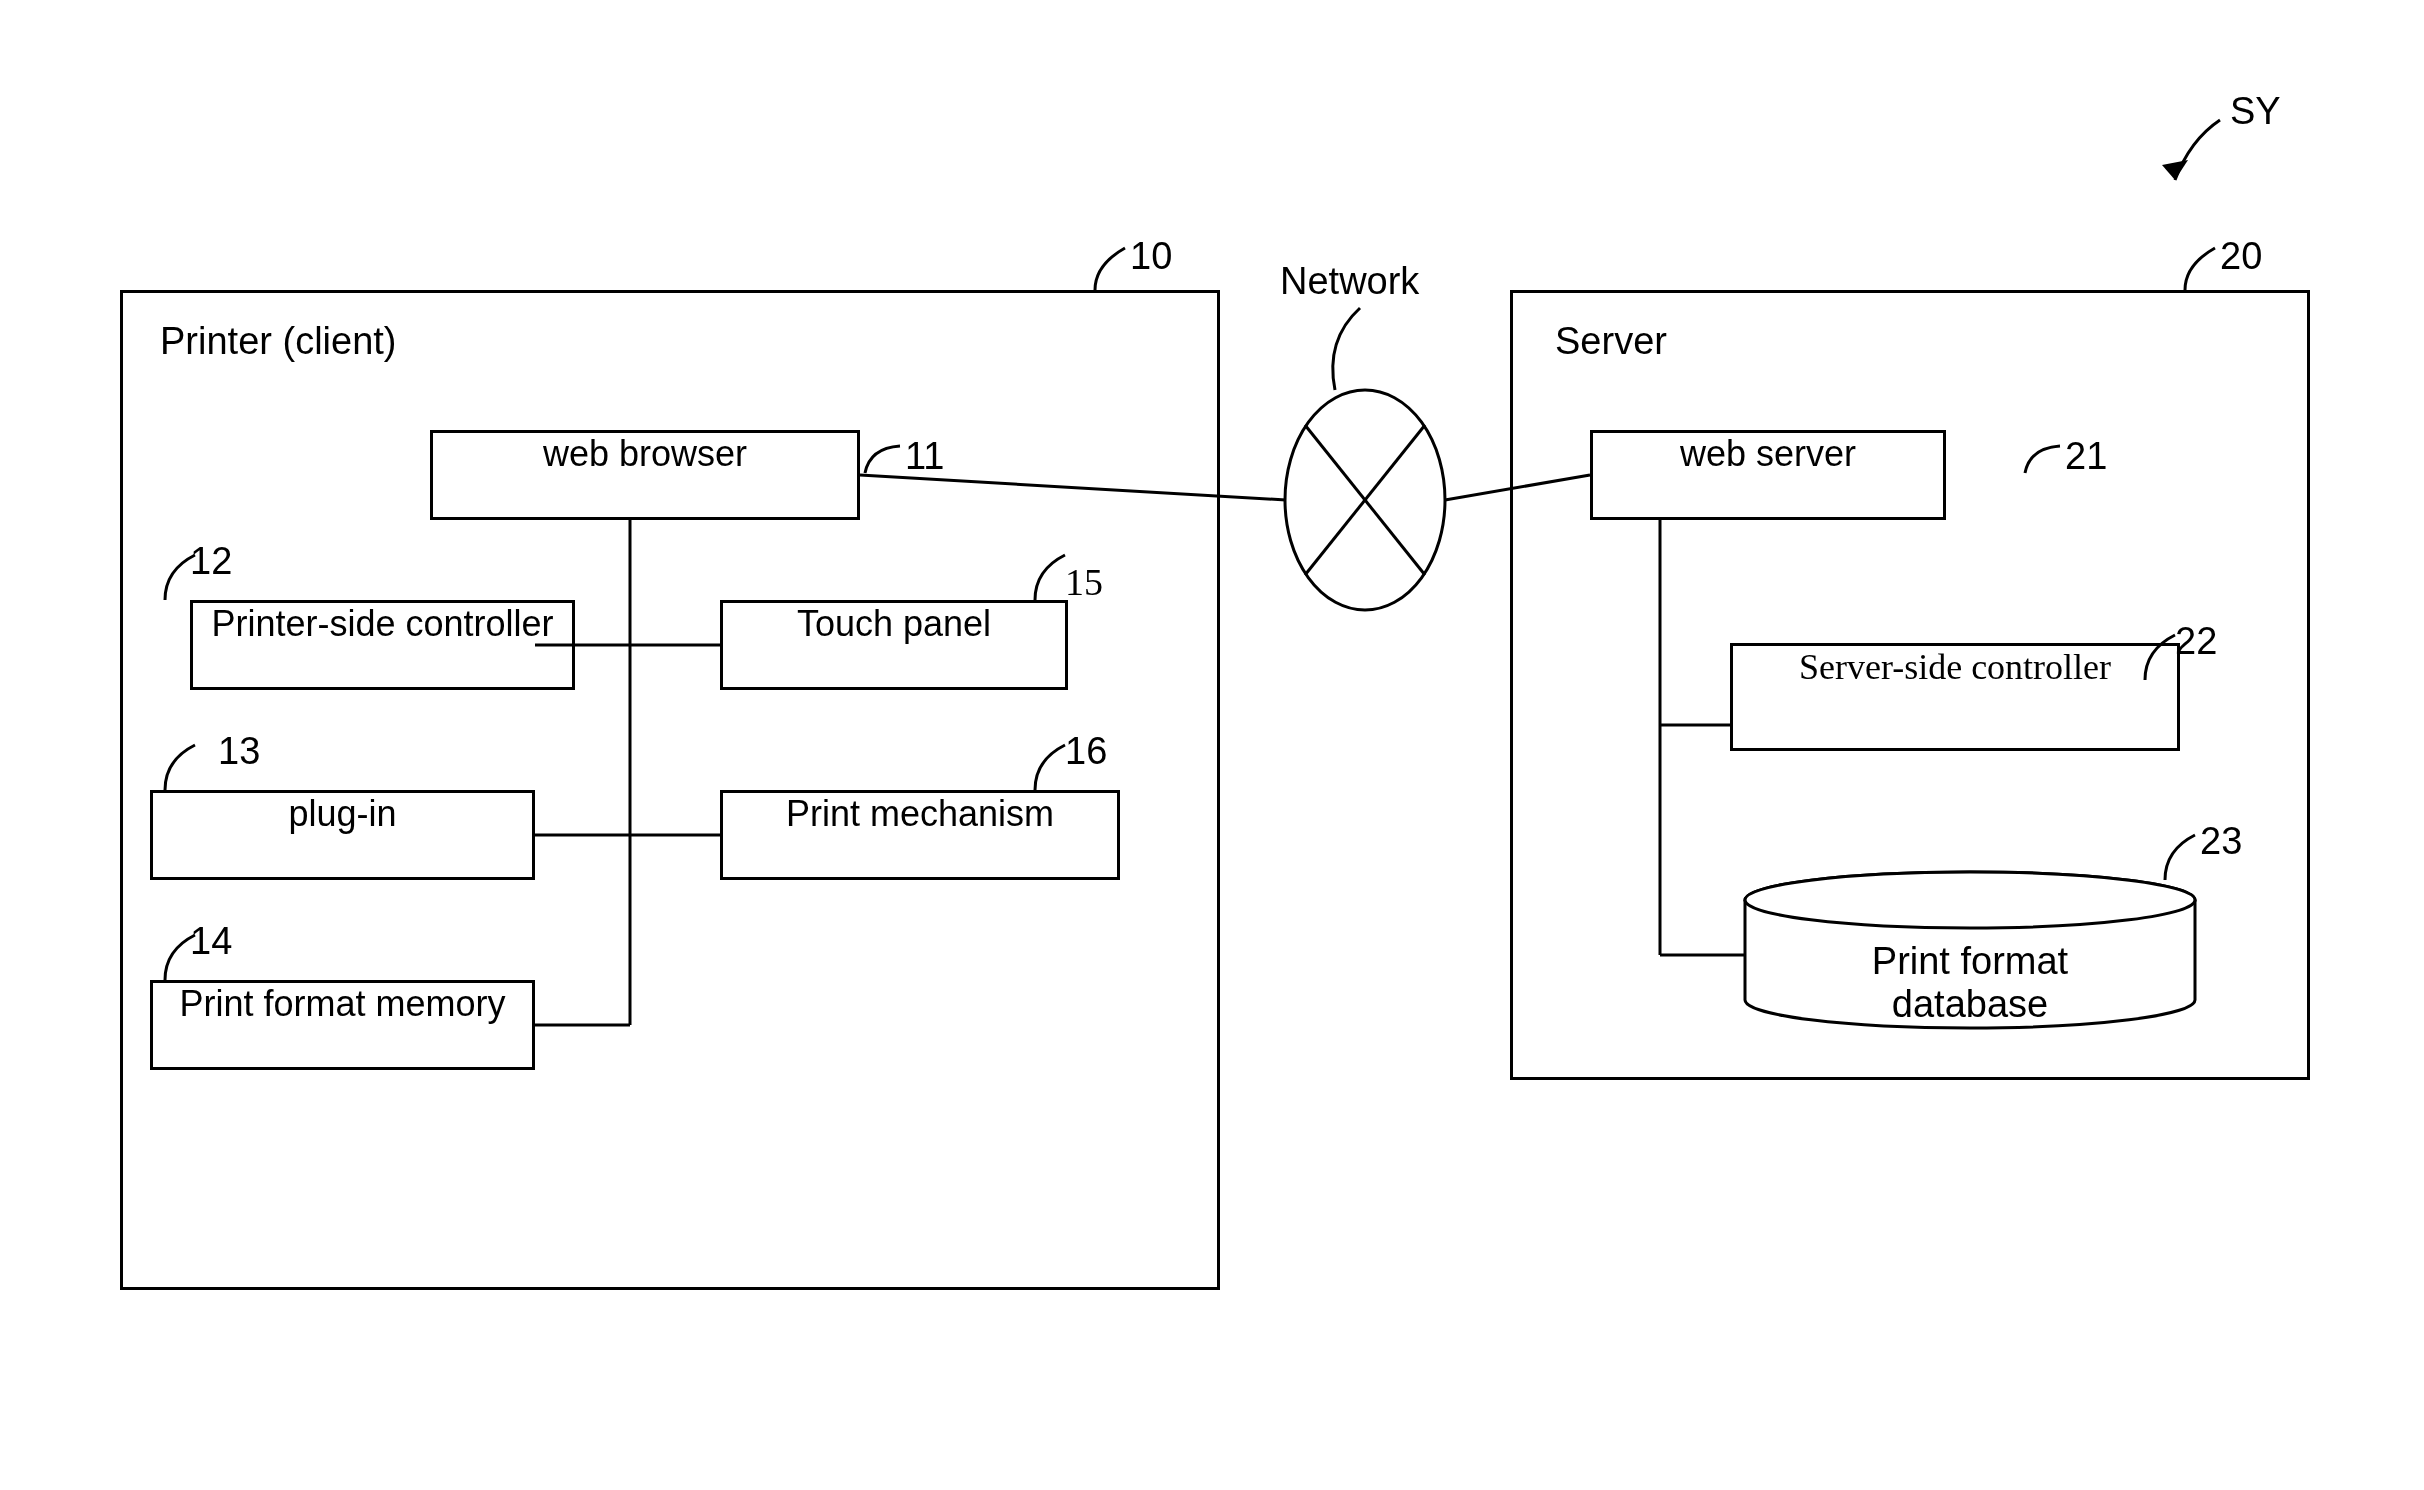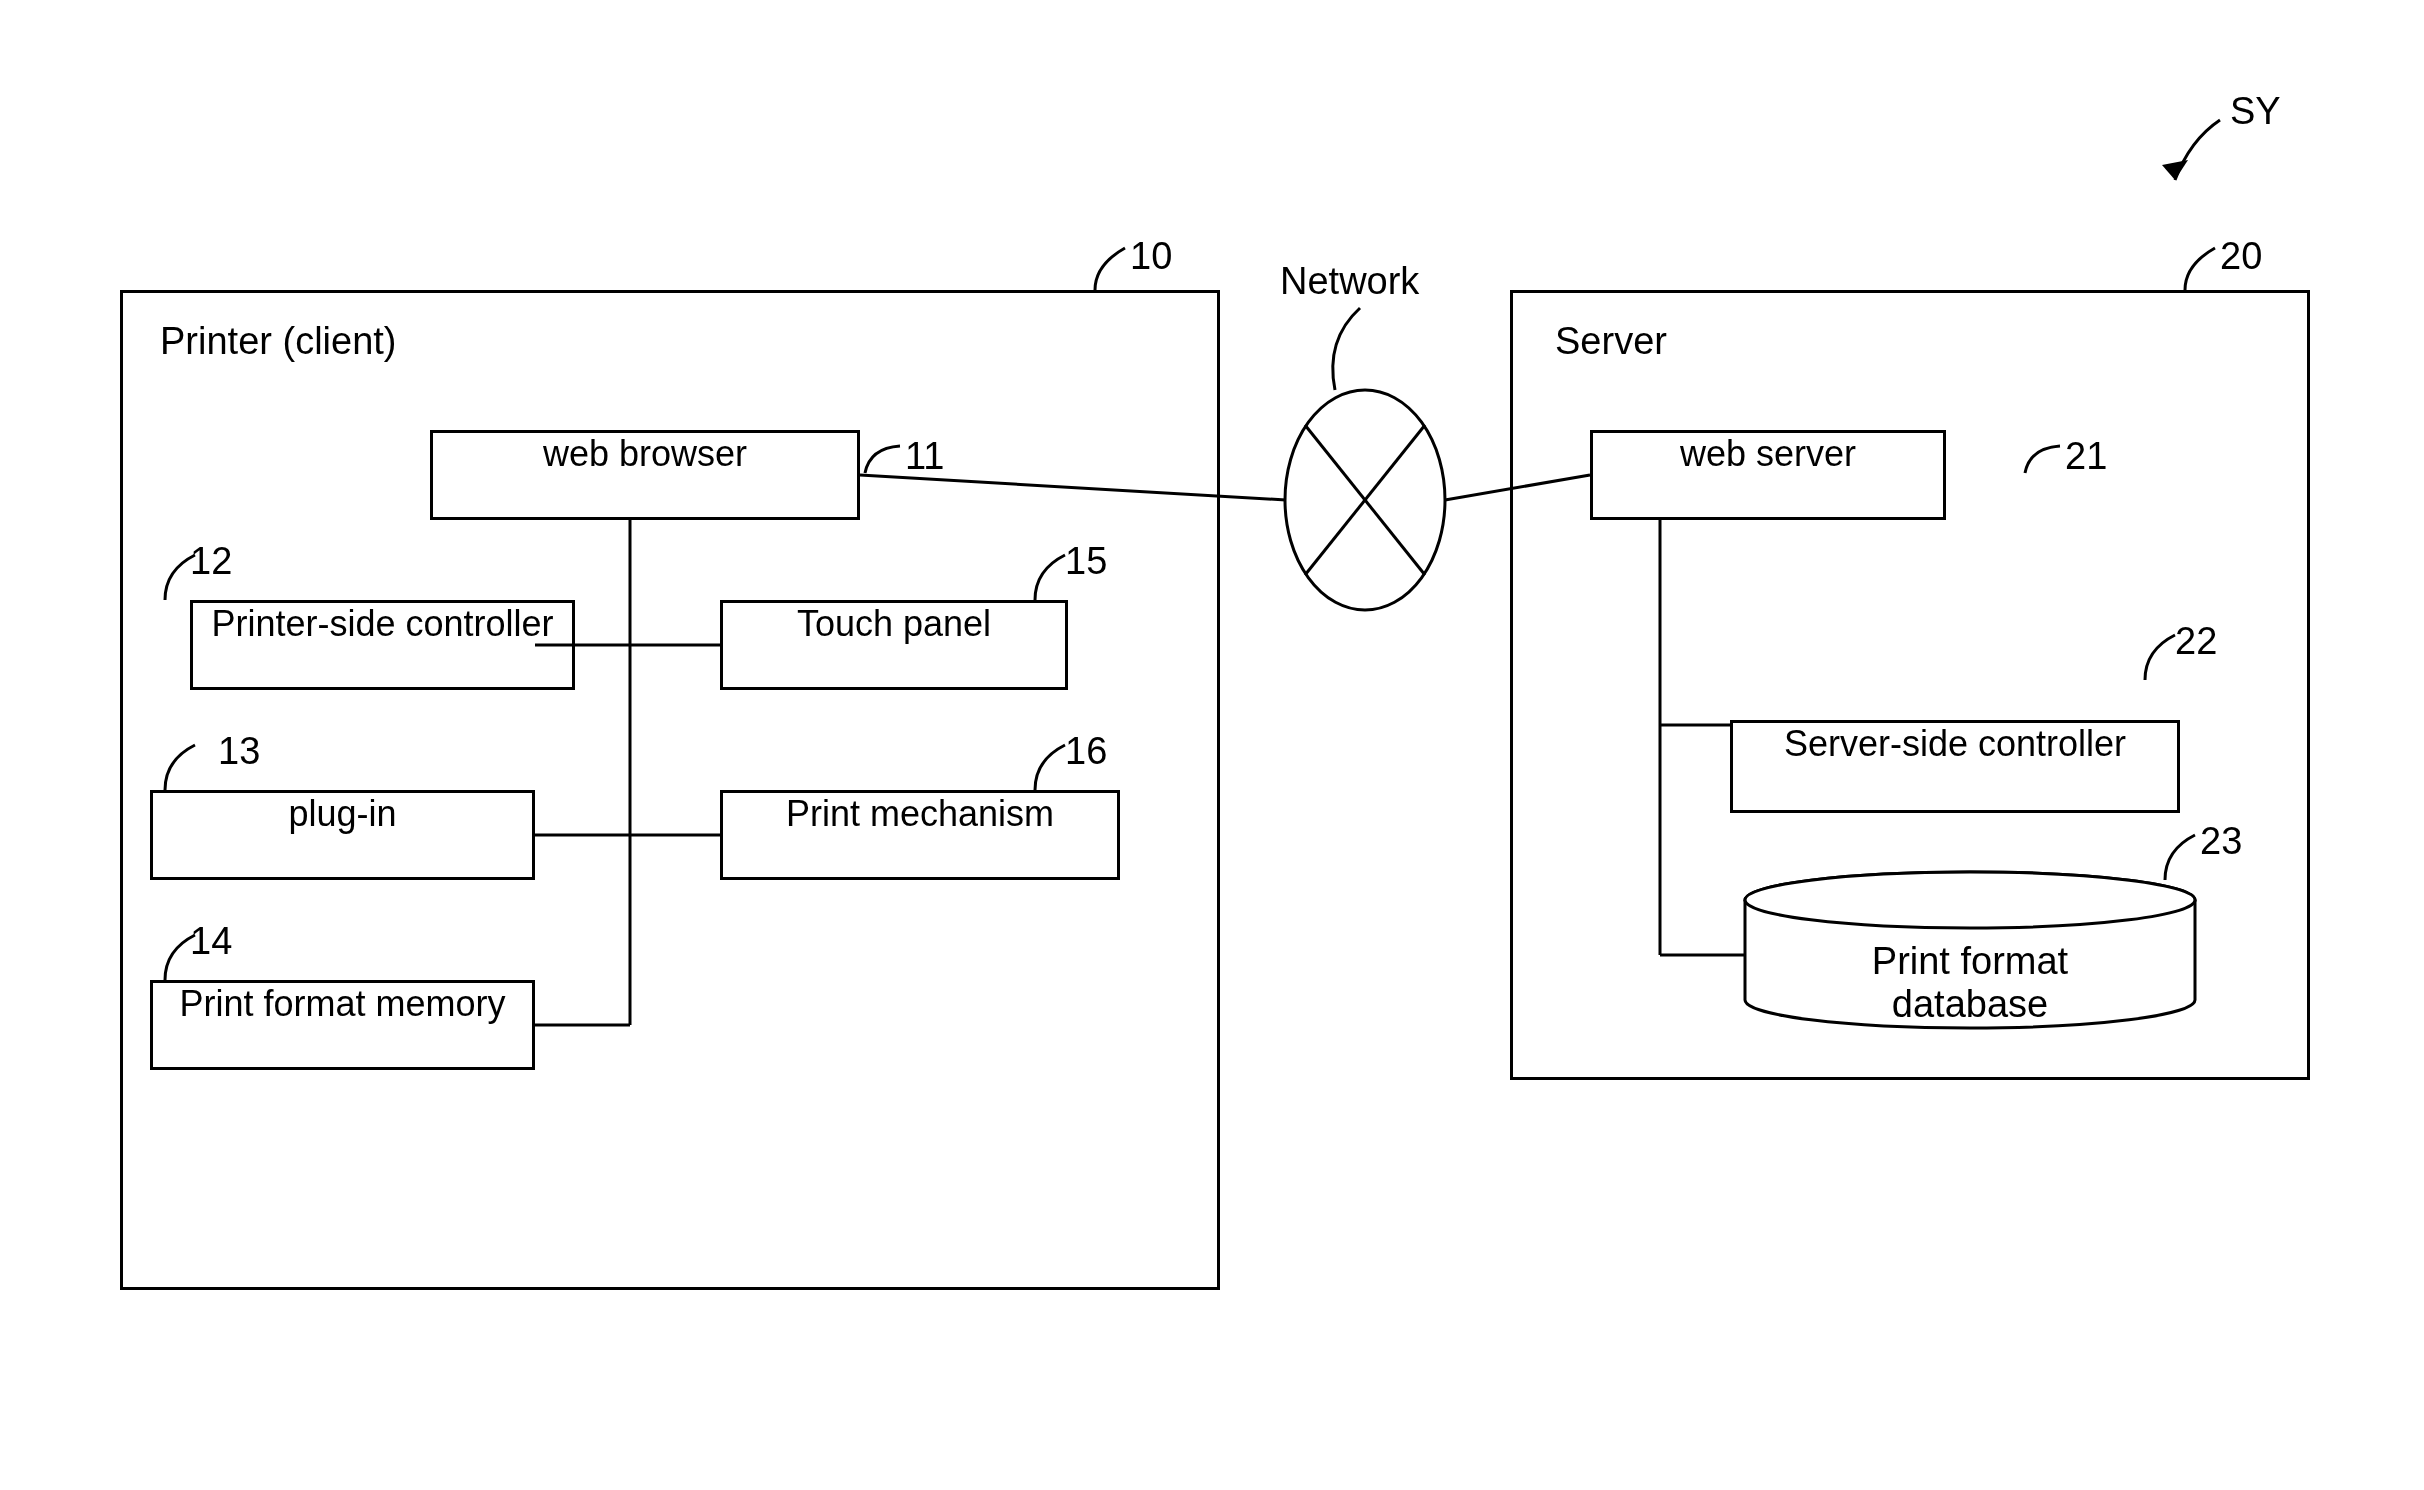--- a/index.html
+++ b/index.html
@@ -89,21 +89,21 @@
     <span>Print format memory</span>
   </div>
   <div class="label" style="left:190px; top:920px;">14</div>
   <svg style="left:155px; top:930px;" width="60" height="55">
     <path d="M 10 50 Q 10 20 40 5" stroke="#000" stroke-width="3" fill="none"></path>
   </svg>
 
   <div class="box" style="left:720px; top:600px; width:348px; height:90px;">
     <span>Touch panel</span>
   </div>
-  <div class="label" style="left:1065px; top:540px;">15</div>
+  <div class="label" style="left:1065px; top:560px;font-family:Liberation Serif, serif;">15</div>
   <svg style="left:1025px; top:550px;" width="60" height="55">
     <path d="M 10 50 Q 10 20 40 5" stroke="#000" stroke-width="3" fill="none"></path>
   </svg>
 
   <div class="box" style="left:720px; top:790px; width:400px; height:90px;">
     <span>Print mechanism</span>
   </div>
   <div class="label" style="left:1065px; top:730px;">16</div>
   <svg style="left:1025px; top:740px;" width="60" height="55">
     <path d="M 10 50 Q 10 20 40 5" stroke="#000" stroke-width="3" fill="none"></path>
@@ -141,21 +141,21 @@
   </svg>
 
   <div class="box" style="left:1590px; top:430px; width:356px; height:90px;">
     <span>web server</span>
   </div>
   <div class="label" style="left:2065px; top:435px;">21</div>
   <svg style="left:2020px; top:438px;" width="60" height="45">
     <path d="M 5 35 Q 10 10 40 8" stroke="#000" stroke-width="3" fill="none"></path>
   </svg>
 
-  <div class="box" style="left:1730px; top:720px; width:450px; height:93px;">
+  <div class="box" style="left:1730px; top:643px; width:450px; height:108px;font-family:Liberation Serif, serif;">
     <span>Server-side controller</span>
   </div>
   <div class="label" style="left:2175px; top:620px;">22</div>
   <svg style="left:2135px; top:630px;" width="60" height="55">
     <path d="M 10 50 Q 10 20 40 5" stroke="#000" stroke-width="3" fill="none"></path>
   </svg>
 
   <svg style="left:1730px; top:870px;" width="480" height="170">
     <ellipse cx="240" cy="30" rx="225" ry="28" stroke="#000" stroke-width="3" fill="#fff"></ellipse>
     <path d="M 15 30 L 15 130 A 225 28 0 0 0 465 130 L 465 30" stroke="#000" stroke-width="3" fill="#fff"></path>

